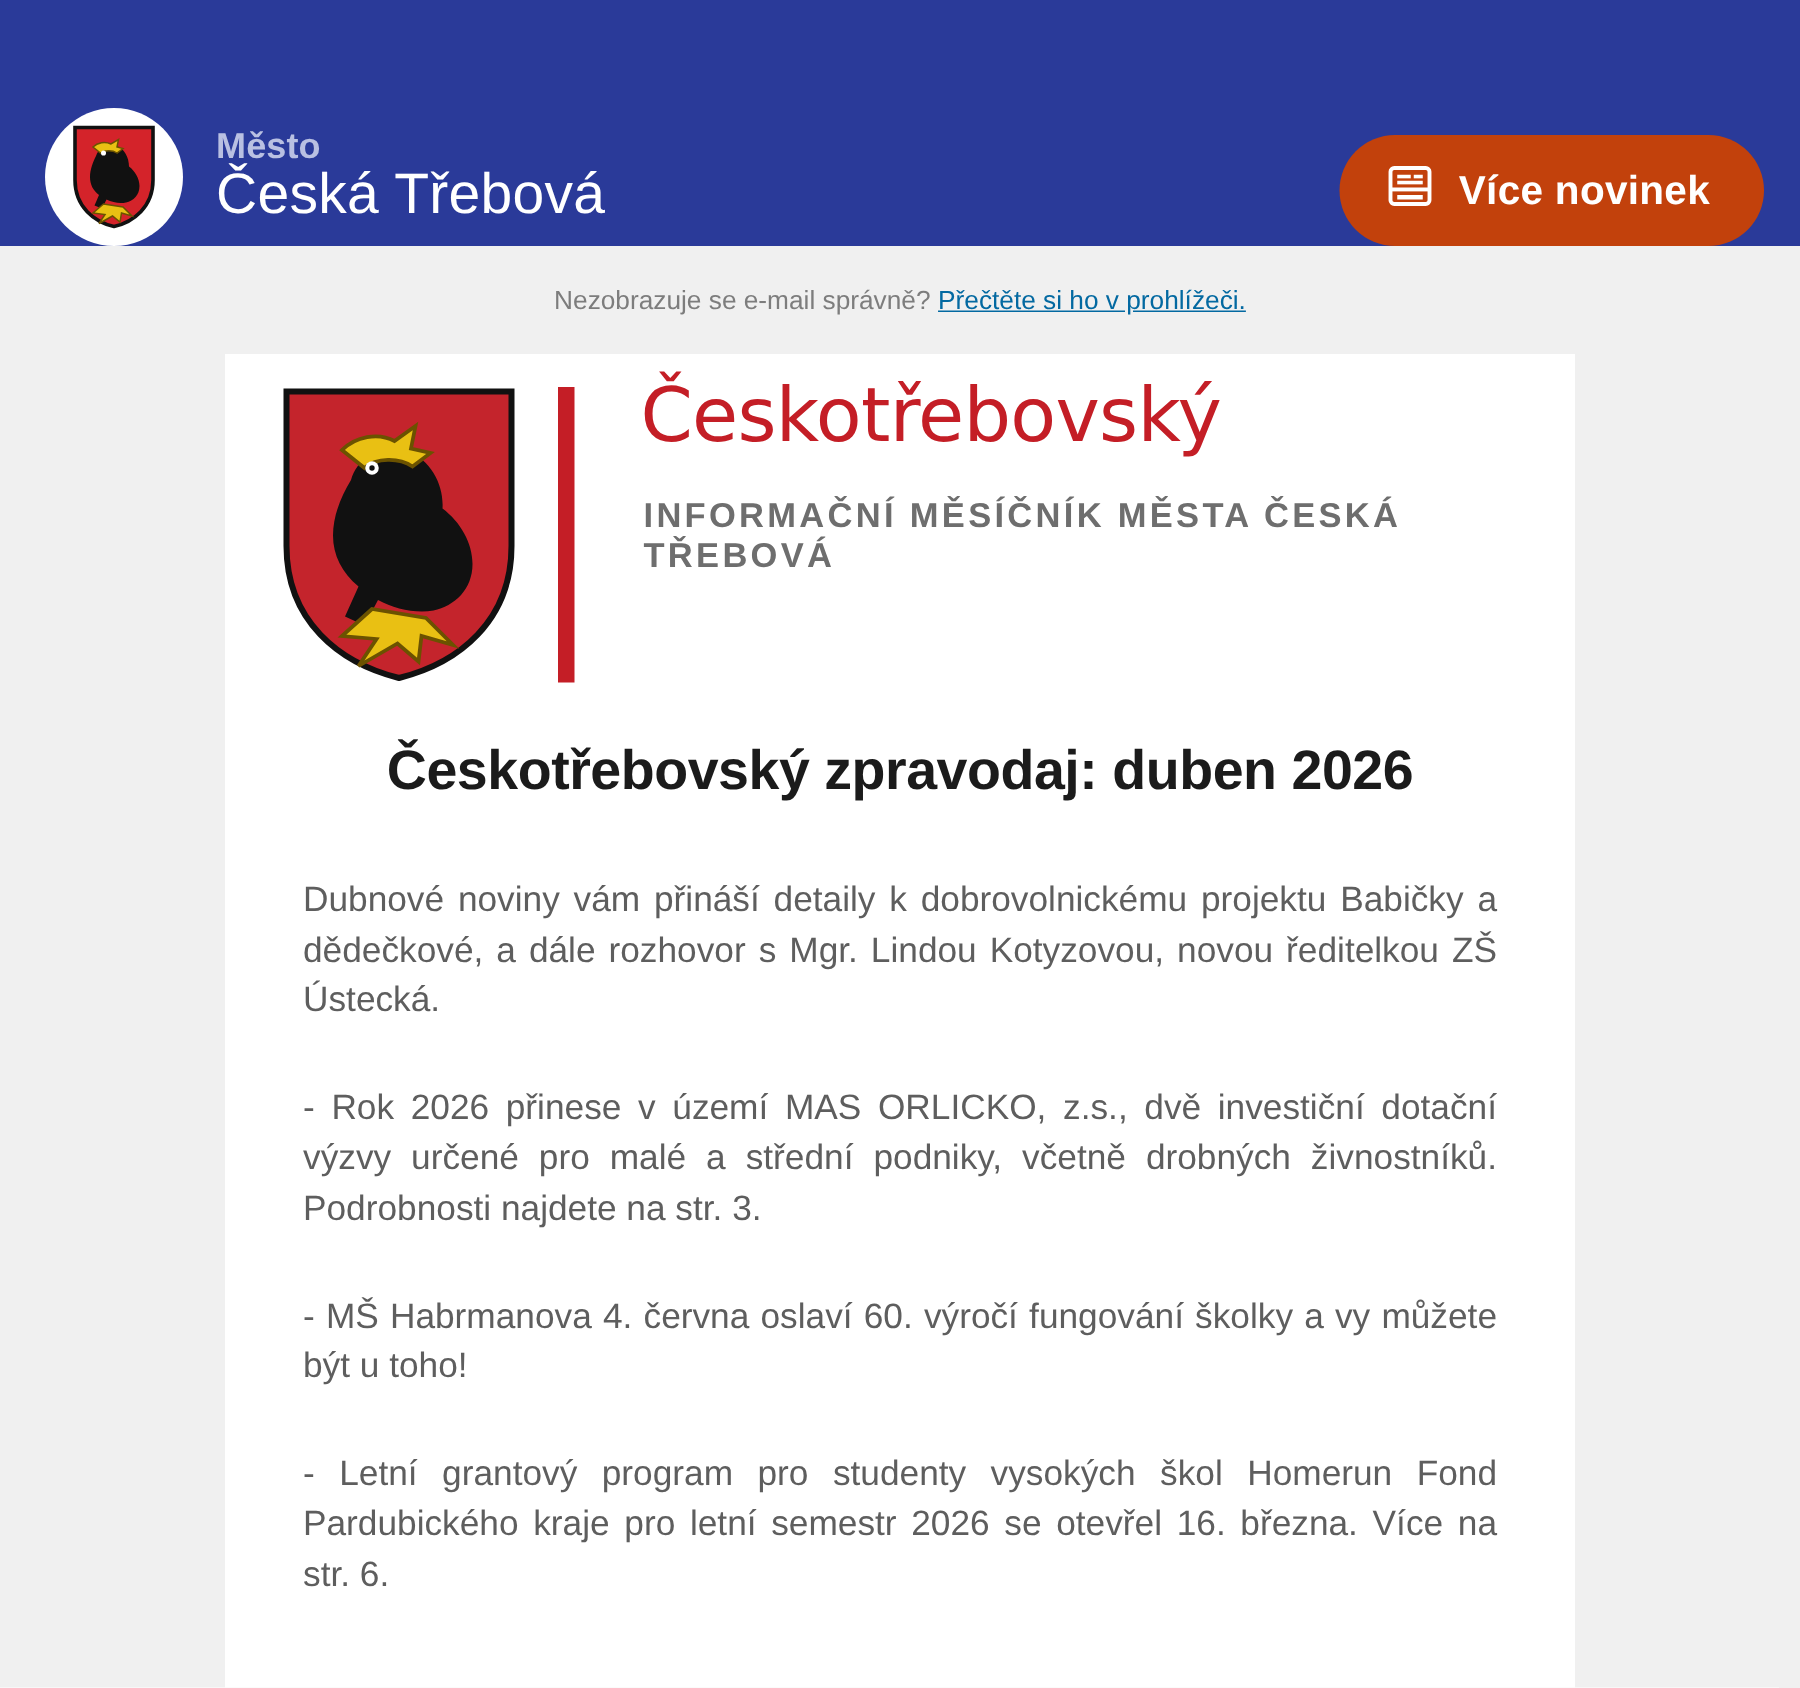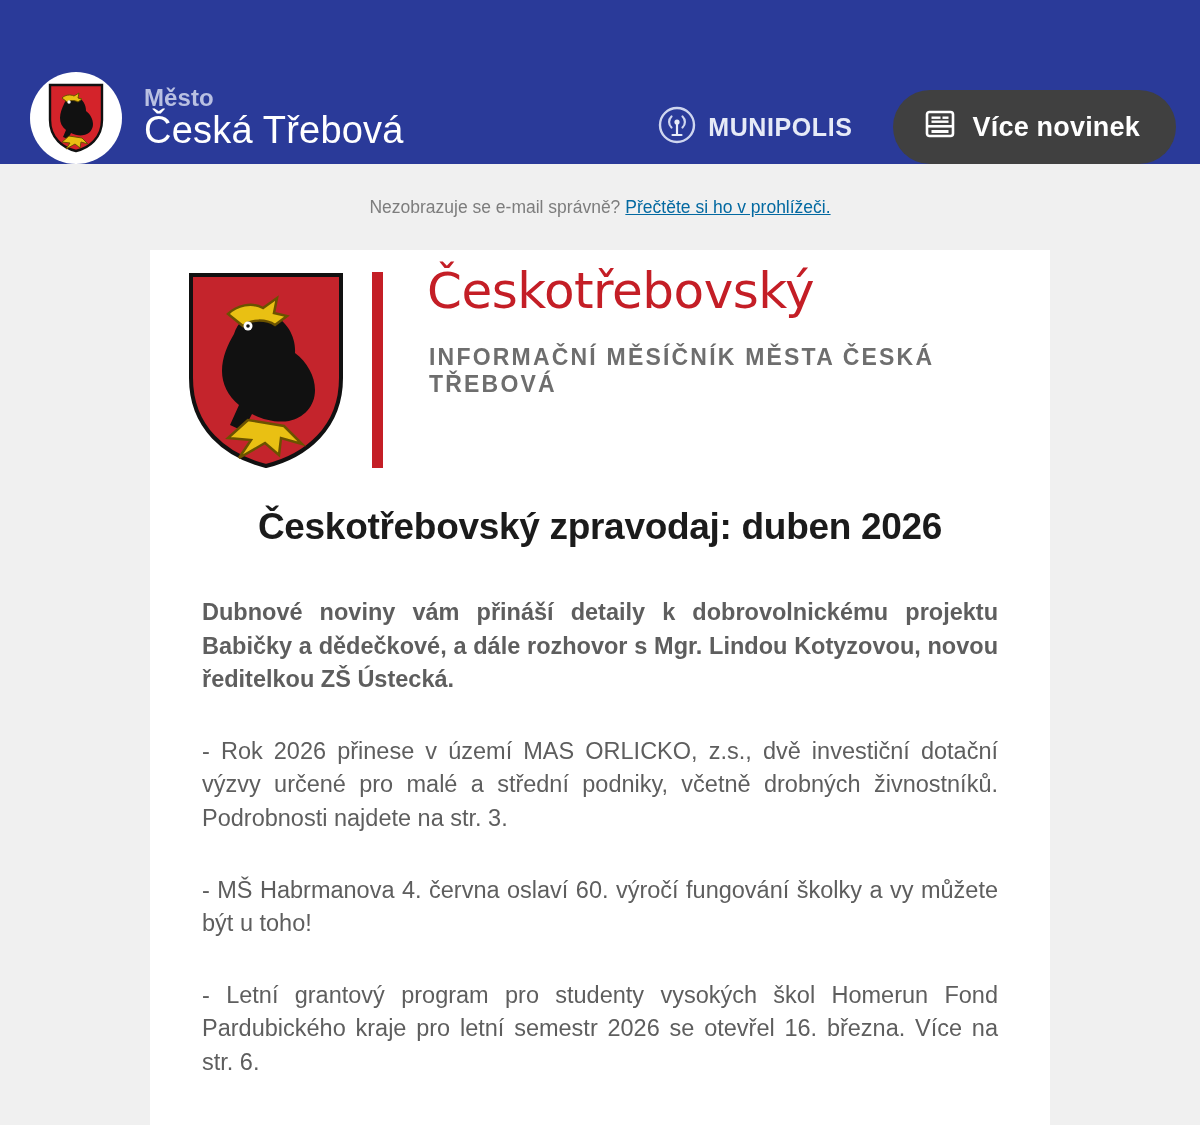--- a/index.html
+++ b/index.html
@@ -74,36 +74,36 @@
   .munipolis-word {
     color: #e6eaf7;
     font-size: 25px;
     font-weight: bold;
     letter-spacing: .6px;
   }
   .btn-more {
     display: flex;
     align-items: center;
     gap: 16px;
-    background: #404040;
+    background: #c2410c;
     color: #ffffff;
     border: none;
     border-radius: 40px;
     height: 74px;
     padding: 0 36px 0 30px;
     font-size: 27px;
     font-weight: bold;
     font-family: "Liberation Sans", sans-serif;
     cursor: pointer;
     letter-spacing: .2px;
   }
 
   
   .notice {
-    height: 86px;
+    height: 72px;
     display: flex;
     align-items: center;
     justify-content: center;
     background: #f0f0f0;
     font-size: 17.5px;
     color: #7d7d7d;
   }
   .notice a {
     color: #0369a1;
     text-decoration: underline;
@@ -175,21 +175,21 @@
   .headline {
     font-size: 37px;
     font-weight: bold;
     color: #1b1b1b;
     text-align: center;
     margin: 26px 0 0 0;
     letter-spacing: -0.3px;
   }
   .lead {
     font-size: 23.5px;
-    font-weight: bold;
+    font-weight: normal;
     color: #5e5e5e;
     line-height: 1.43;
     margin: 48px 0 0 0;
     text-align: justify;
   }
   .para {
     font-size: 23.5px;
     font-weight: 400;
     color: #5e5e5e;
     line-height: 1.43;
@@ -215,33 +215,20 @@
       </svg>
     </div>
     <div class="brand-text">
       <div class="brand-line1">Město</div>
       <div class="brand-line2">Česká Třebová</div>
     </div>
   </div>
 
   <div class="topbar-right">
 
-    <div class="munipolis">
-      <span>
-        <svg width="38" height="38" viewBox="0 0 38 38" aria-hidden="true">
-          <circle cx="19" cy="19" r="17" fill="none" stroke="#cfd6ef" stroke-width="2.4"></circle>
-          <circle cx="19" cy="16" r="2.6" fill="#e8ecf9"></circle>
-          <path d="M13.5 21.5 a7.5 7.5 0 0 1 0-11" fill="none" stroke="#cfd6ef" stroke-width="2.2" stroke-linecap="round"></path>
-          <path d="M24.5 10.5 a7.5 7.5 0 0 1 0 11" fill="none" stroke="#cfd6ef" stroke-width="2.2" stroke-linecap="round"></path>
-          <path d="M19 18.5 V29" stroke="#e8ecf9" stroke-width="2.2" stroke-linecap="round"></path>
-          <path d="M14.5 29 h9" stroke="#e8ecf9" stroke-width="2.2" stroke-linecap="round"></path>
-        </svg>
-      </span>
-      <span class="munipolis-word">MUNIPOLIS</span>
-    </div>
 
     <button class="btn-more">
       <span>
         <svg width="34" height="34" viewBox="0 0 34 34" aria-hidden="true">
           <rect x="4" y="5" width="26" height="24" rx="2.5" fill="none" stroke="#ffffff" stroke-width="2.6"></rect>
           <rect x="8.5" y="9.5" width="9" height="2.4" fill="#ffffff"></rect>
           <rect x="19.5" y="9.5" width="6" height="2.4" fill="#ffffff"></rect>
           <rect x="8.5" y="13.5" width="17" height="2.4" fill="#ffffff"></rect>
           <rect x="4" y="18" width="26" height="2.6" fill="#ffffff"></rect>
           <rect x="8.5" y="23" width="17" height="3" fill="#ffffff"></rect>

